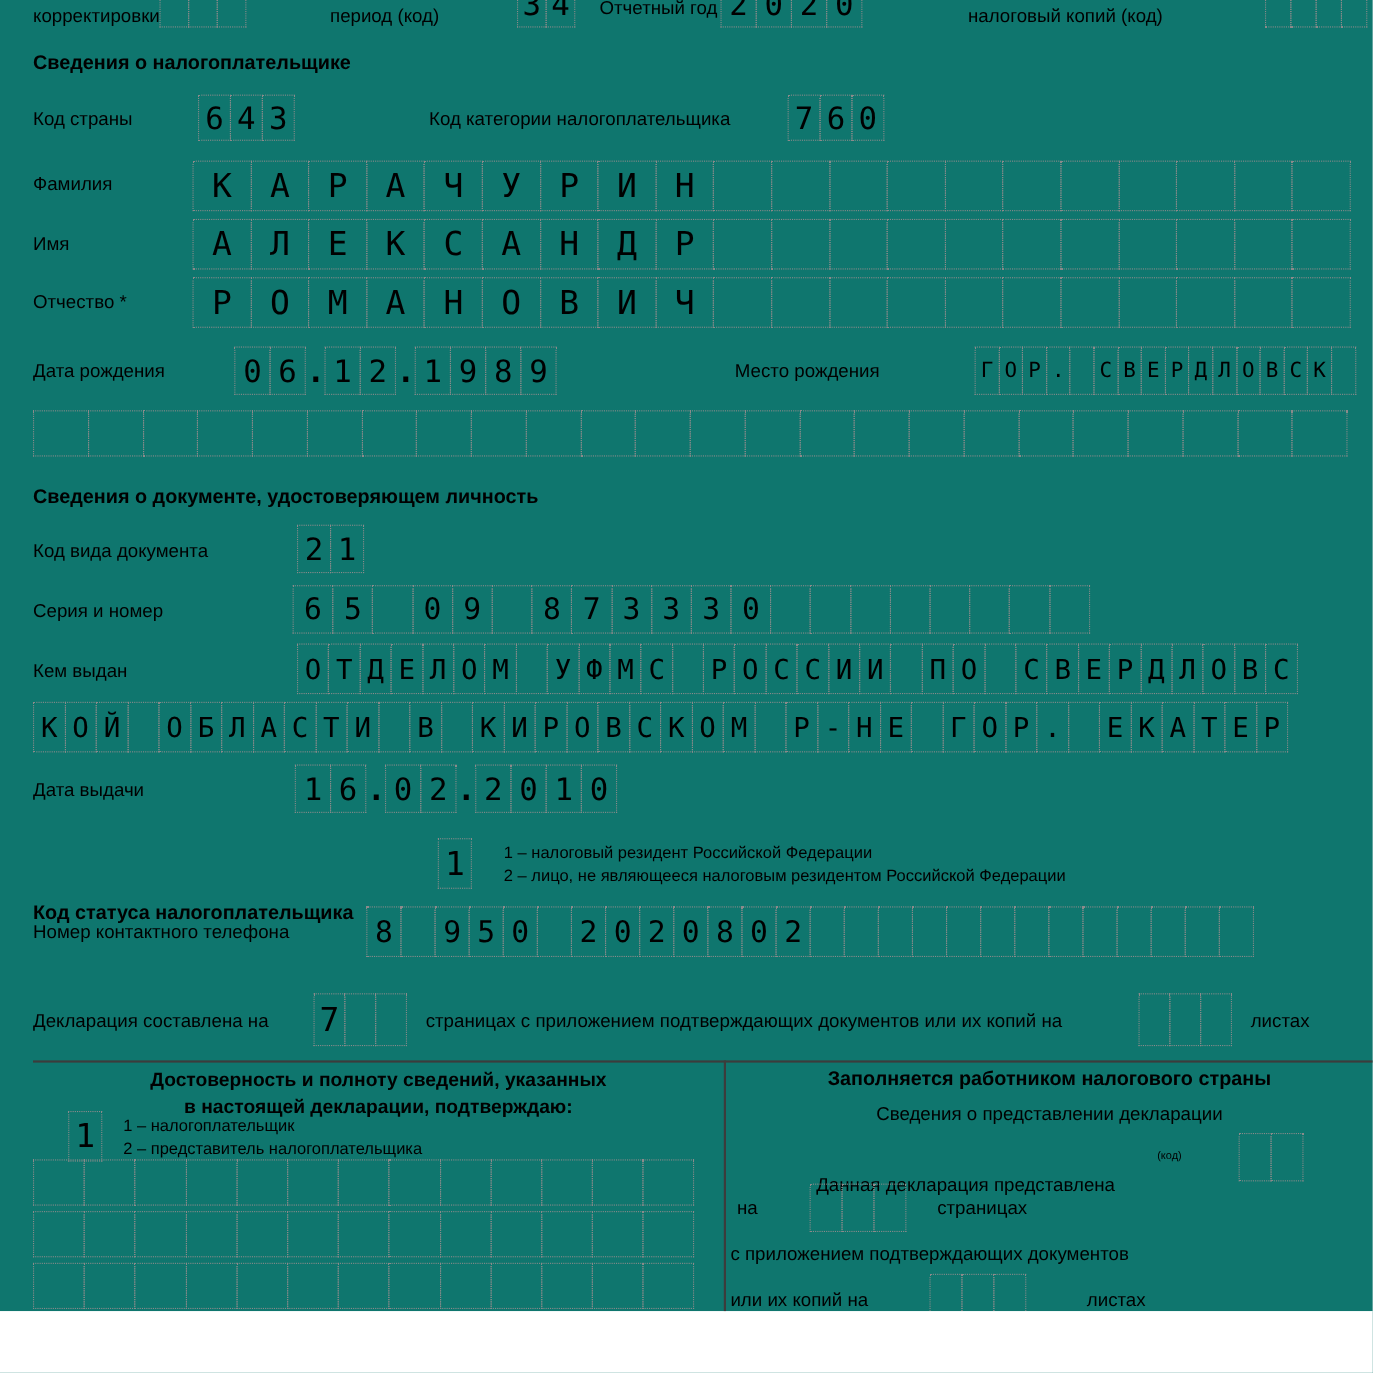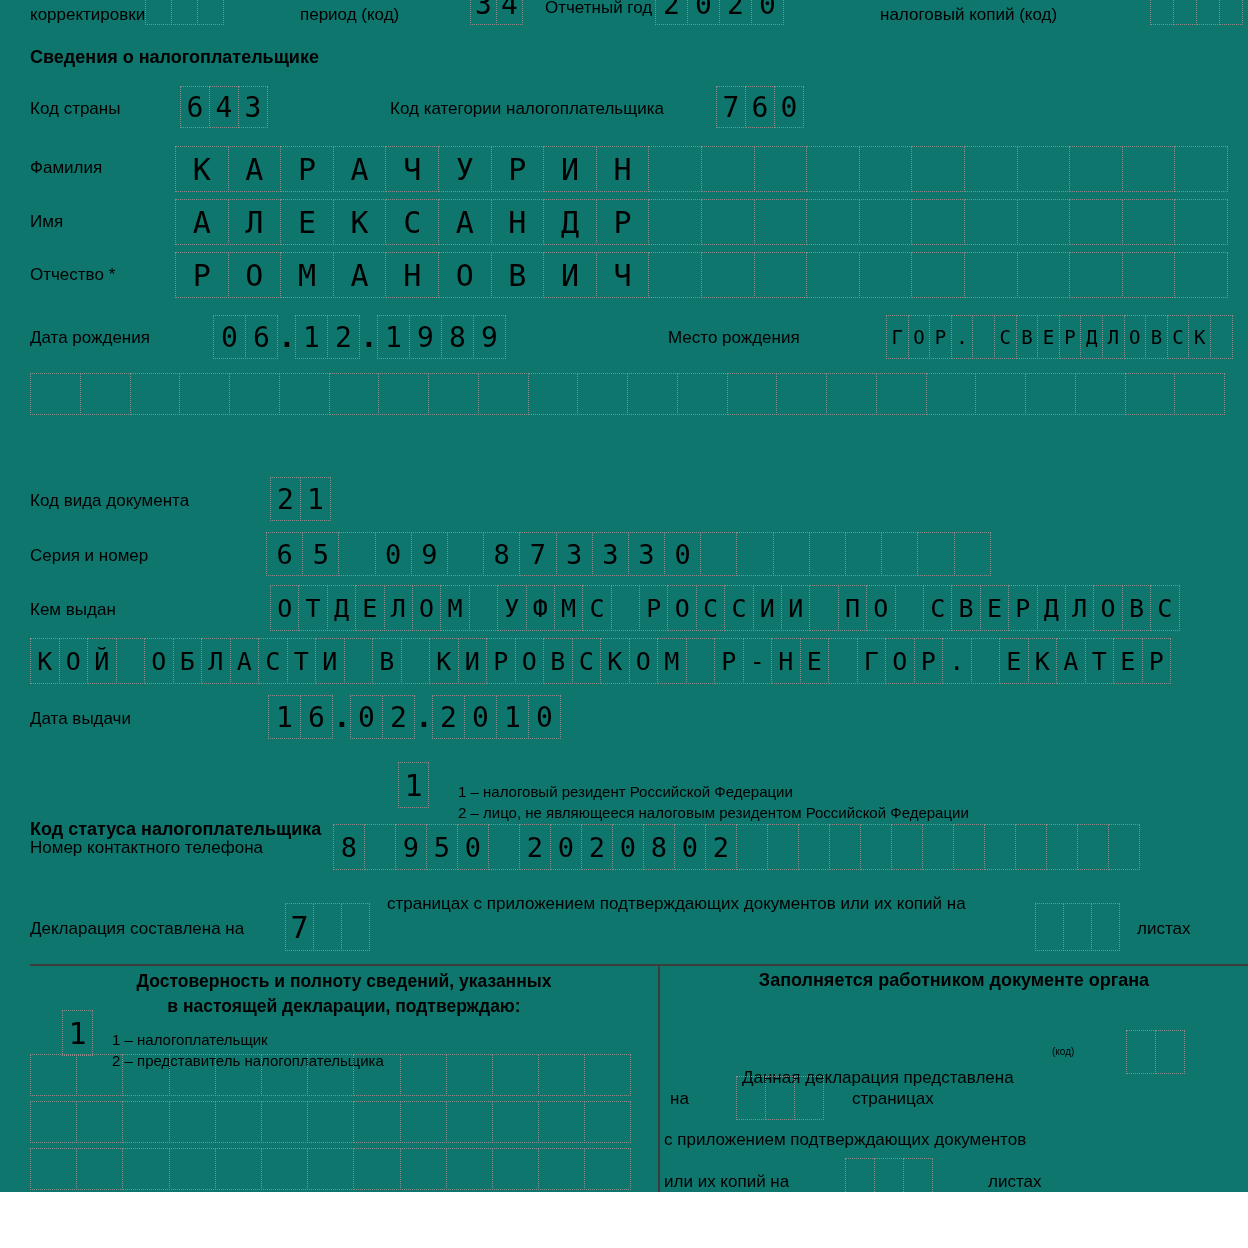--- a/index.html
+++ b/index.html
@@ -6,21 +6,21 @@
   .page{
     position:relative;width:1248px;height:1192px;overflow:hidden;
     background:#0f766e;color:#000;
     font-family:"Liberation Sans",sans-serif;
   }
   .lbl{position:absolute;font-size:17px;white-space:nowrap;color:#000;}
   .lbl.b{font-weight:bold;font-size:18px;}
   .sm{font-size:15px;}
   .xs{font-size:10px;}
   .cblock{position:absolute;text-align:center;}
-  .legend{position:absolute;font-size:15px;line-height:21px;white-space:nowrap;margin-top:16px;}
+  .legend{position:absolute;font-size:15px;line-height:21px;white-space:nowrap;}
   
   .cellstrip{position:absolute;display:flex;align-items:stretch;}
   .cell{
     box-sizing:border-box;
     flex:0 0 var(--cw,32px);
     width:var(--cw,32px);
     height:var(--chh,44px);
     margin-left:-1px;
     border:1px dotted #8b8b8b;
     display:flex;align-items:center;justify-content:center;
@@ -469,20 +469,21 @@
         <span class="ch"></span>
       </span>
       <span class="cell">
         <span class="ch"></span>
       </span>
       <span class="cell">
         <span class="ch"></span>
       </span>
     </span>
 
+  <div class="lbl b" style="left:30px;top:441px">Сведения о документе, удостоверяющем личность</div>
 
   <span class="lbl" style="left:30px;top:491px">Код вида документа</span>
   <span class="cellstrip" style="left:270px;top:477px;--cw:31px;--chh:44px;--cf:28px">
       <span class="cell">
         <span class="ch">2</span>
       </span>
       <span class="cell">
         <span class="ch">1</span>
       </span>
     </span>
@@ -901,21 +902,21 @@
       <span class="cell">
         <span class="ch">7</span>
       </span>
       <span class="cell">
         <span class="ch"></span>
       </span>
       <span class="cell">
         <span class="ch"></span>
       </span>
     </span>
-  <span class="lbl" style="left:387px;top:894px">страницах с приложением подтверждающих документов или их копий на</span>
+  <span class="lbl" style="left:387px;top:919px">страницах с приложением подтверждающих документов или их копий на</span>
   <span class="cellstrip" style="left:1035px;top:903px;--cw:29px;--chh:48px;--cf:30px">
       <span class="cell">
         <span class="ch"></span>
       </span>
       <span class="cell">
         <span class="ch"></span>
       </span>
       <span class="cell">
         <span class="ch"></span>
       </span>
@@ -1083,21 +1084,22 @@
         <span class="ch"></span>
       </span>
       <span class="cell">
         <span class="ch"></span>
       </span>
       <span class="cell">
         <span class="ch"></span>
       </span>
     </span>
 
-  <div class="cblock" style="left:660px;top:970px;width:588px;font-weight:bold;font-size:18px">Заполняется работником документе органа</div>
+  <div class="cblock" style="left:660px;top:970px;width:588px;font-weight:bold;font-size:18px">Заполняется работником налогового страны</div>
+  <div class="cblock" style="left:660px;top:1003px;width:588px;font-size:17px">Сведения о представлении декларации</div>
 
   <span class="lbl" style="left:742px;top:1068px">Данная декларация представлена</span>
   <span class="lbl xs" style="left:1052px;top:1046px">(код)</span>
   <span class="cellstrip" style="left:1126px;top:1030px;--cw:30px;--chh:44px;--cf:28px">
       <span class="cell">
         <span class="ch"></span>
       </span>
       <span class="cell">
         <span class="ch"></span>
       </span>

